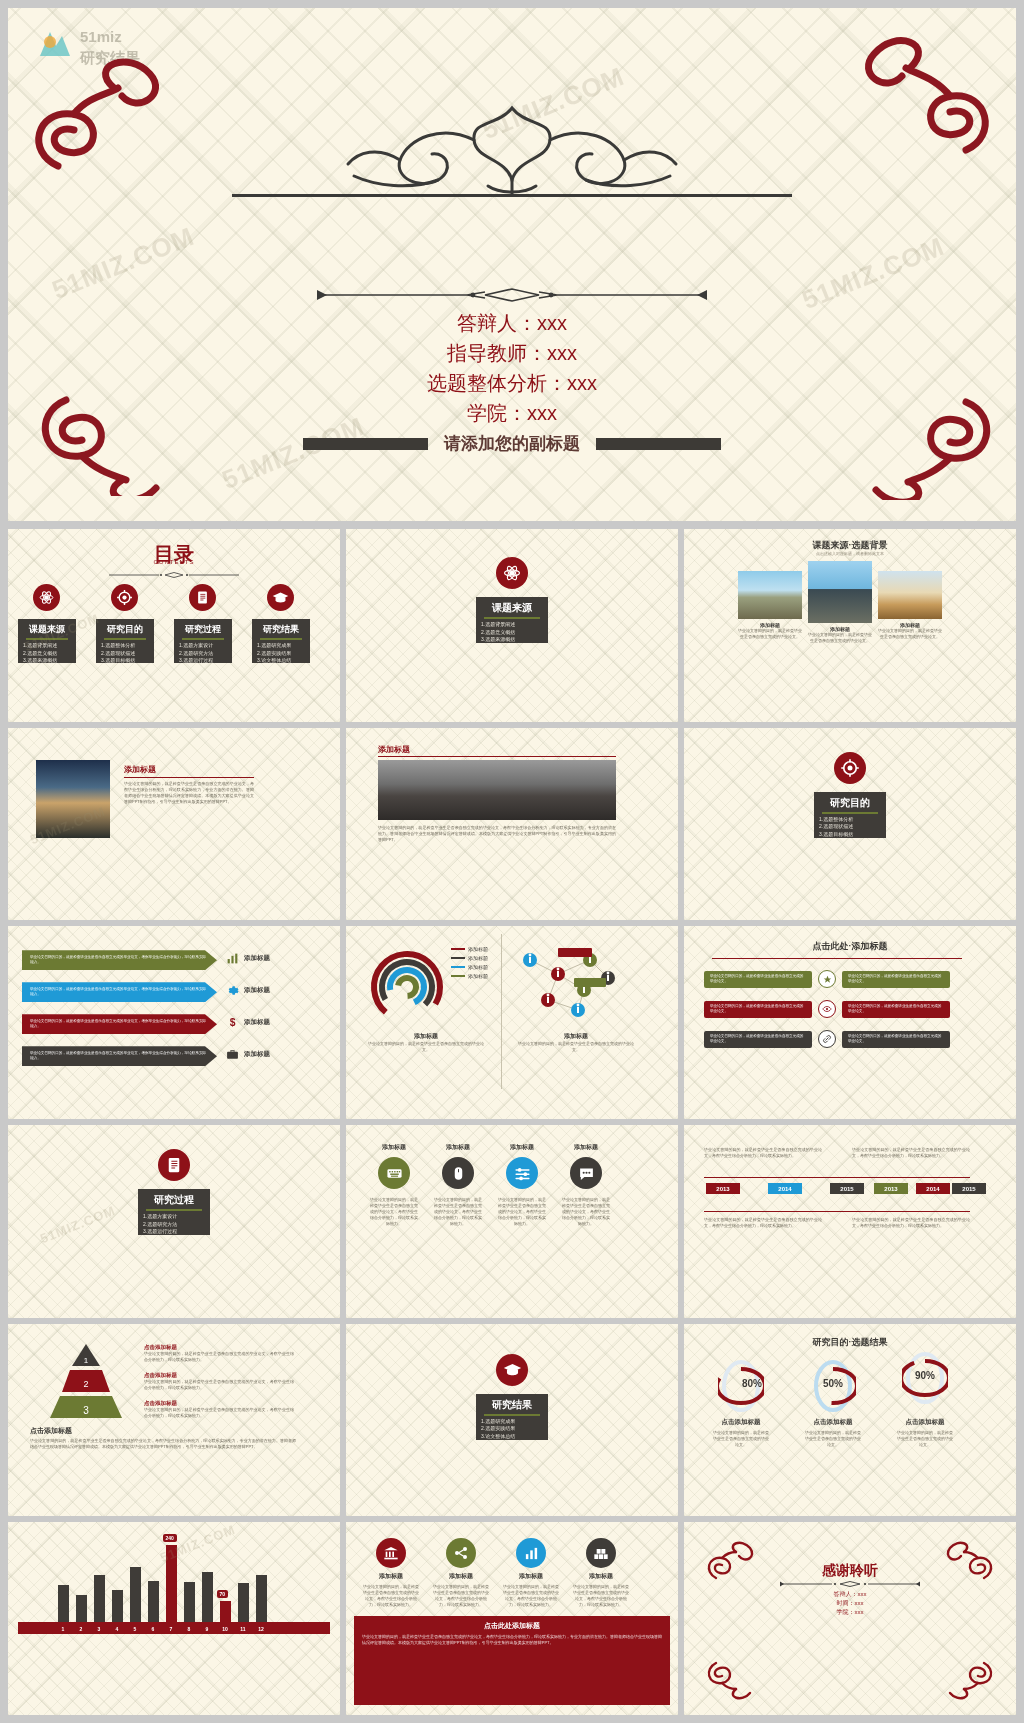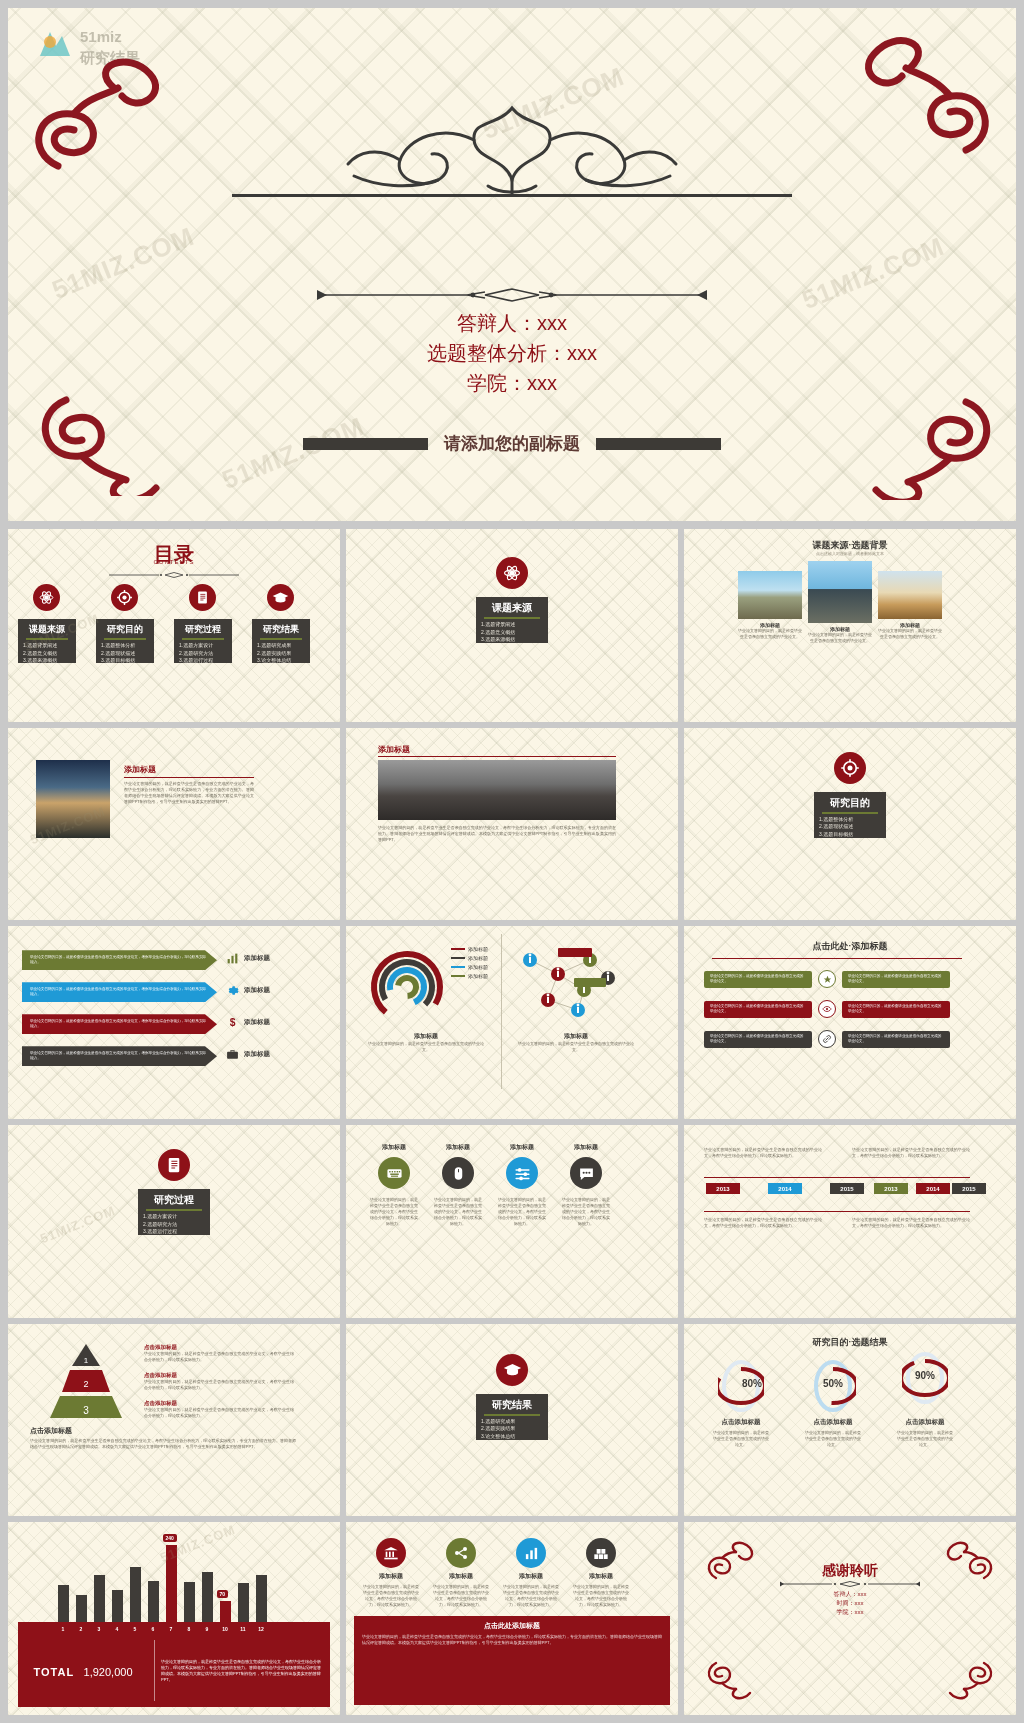--- a/index.html
+++ b/index.html
@@ -166,20 +166,21 @@
         <path d="M150 9 L168 6 M150 9 L168 12 M240 9 L222 6 M240 9 L222 12"></path>
       </g>
       <circle cx="156" cy="9" r="2.4" fill="#3a3a38"></circle>
       <circle cx="234" cy="9" r="2.4" fill="#3a3a38"></circle>
       <path d="M0 4 L0 14 L10 9 Z" fill="#3a3a38"></path>
       <path d="M390 4 L390 14 L380 9 Z" fill="#3a3a38"></path>
     </svg>
 
     <div class="hero-lines">
       <div>答辩人：xxx</div>
+      <div>指导教师：xxx</div>
       <div>选题整体分析：xxx</div>
       <div>学院：xxx</div>
     </div>
 
     <div class="subbar">
       <span class="blk"></span>
       <span class="sub">请添加您的副标题</span>
       <span class="blk"></span>
     </div>
   </div>
@@ -710,28 +711,20 @@
             <div class="axis-lab" style="left: 75.5px; bottom: 2px;">5</div>
             <div class="axis-lab" style="left: 93.5px; bottom: 2px;">6</div>
             <div class="axis-lab" style="left: 111.5px; bottom: 2px;">7</div>
             <div class="axis-lab" style="left: 129.5px; bottom: 2px;">8</div>
             <div class="axis-lab" style="left: 147.5px; bottom: 2px;">9</div>
             <div class="axis-lab" style="left: 165.5px; bottom: 2px;">10</div>
             <div class="axis-lab" style="left: 183.5px; bottom: 2px;">11</div>
             <div class="axis-lab" style="left: 201.5px; bottom: 2px;">12</div>
           </div>
       </div>
-      <div style="position:absolute;left:10px;top:112px;right:10px;bottom:8px;background:#8e1118;display:flex;align-items:center;">
-        <div style="width:130px;text-align:center;color:#fff;">
-          <span style="font-size:11px;font-weight:bold;letter-spacing:1px;">TOTAL</span>
-          <span style="font-size:11px;margin-left:5px;">1,920,000</span>
-        </div>
-        <div style="width:1px;align-self:stretch;background:rgba(255,255,255,.5);margin:6px 6px;"></div>
-        <div style="flex:1;color:#fff;font-size:4px;line-height:6px;padding-right:6px;">毕业论文答辩的目的，就是检查毕业生是否亲自独立完成的毕业论文，考察毕业生综合分析能力，理论联系实际能力，专业方面的潜在能力。答辩老师结合毕业生现场答辩情况评定答辩成绩。本模版为大家提供毕业论文答辩PPT制作指引，引导毕业生制作出版美实用的答辩PPT。</div>
-      </div>
       <div class="wm" style="left:150px;top:14px;font-size:13px;">51MIZ.COM</div>
     </div>
 
     <div class="slide paper-sm">
       <div class="circ" style="position:absolute;left:30px;top:16px;width:30px;height:30px;background:#8e1118;">
         <svg width="16" height="16" viewBox="0 0 24 24">
             <path d="M12 3l10 5H2z" fill="#fff"></path>
             <g fill="#fff">
               <rect x="4" y="10" width="2.5" height="8"></rect>
               <rect x="9" y="10" width="2.5" height="8"></rect>

